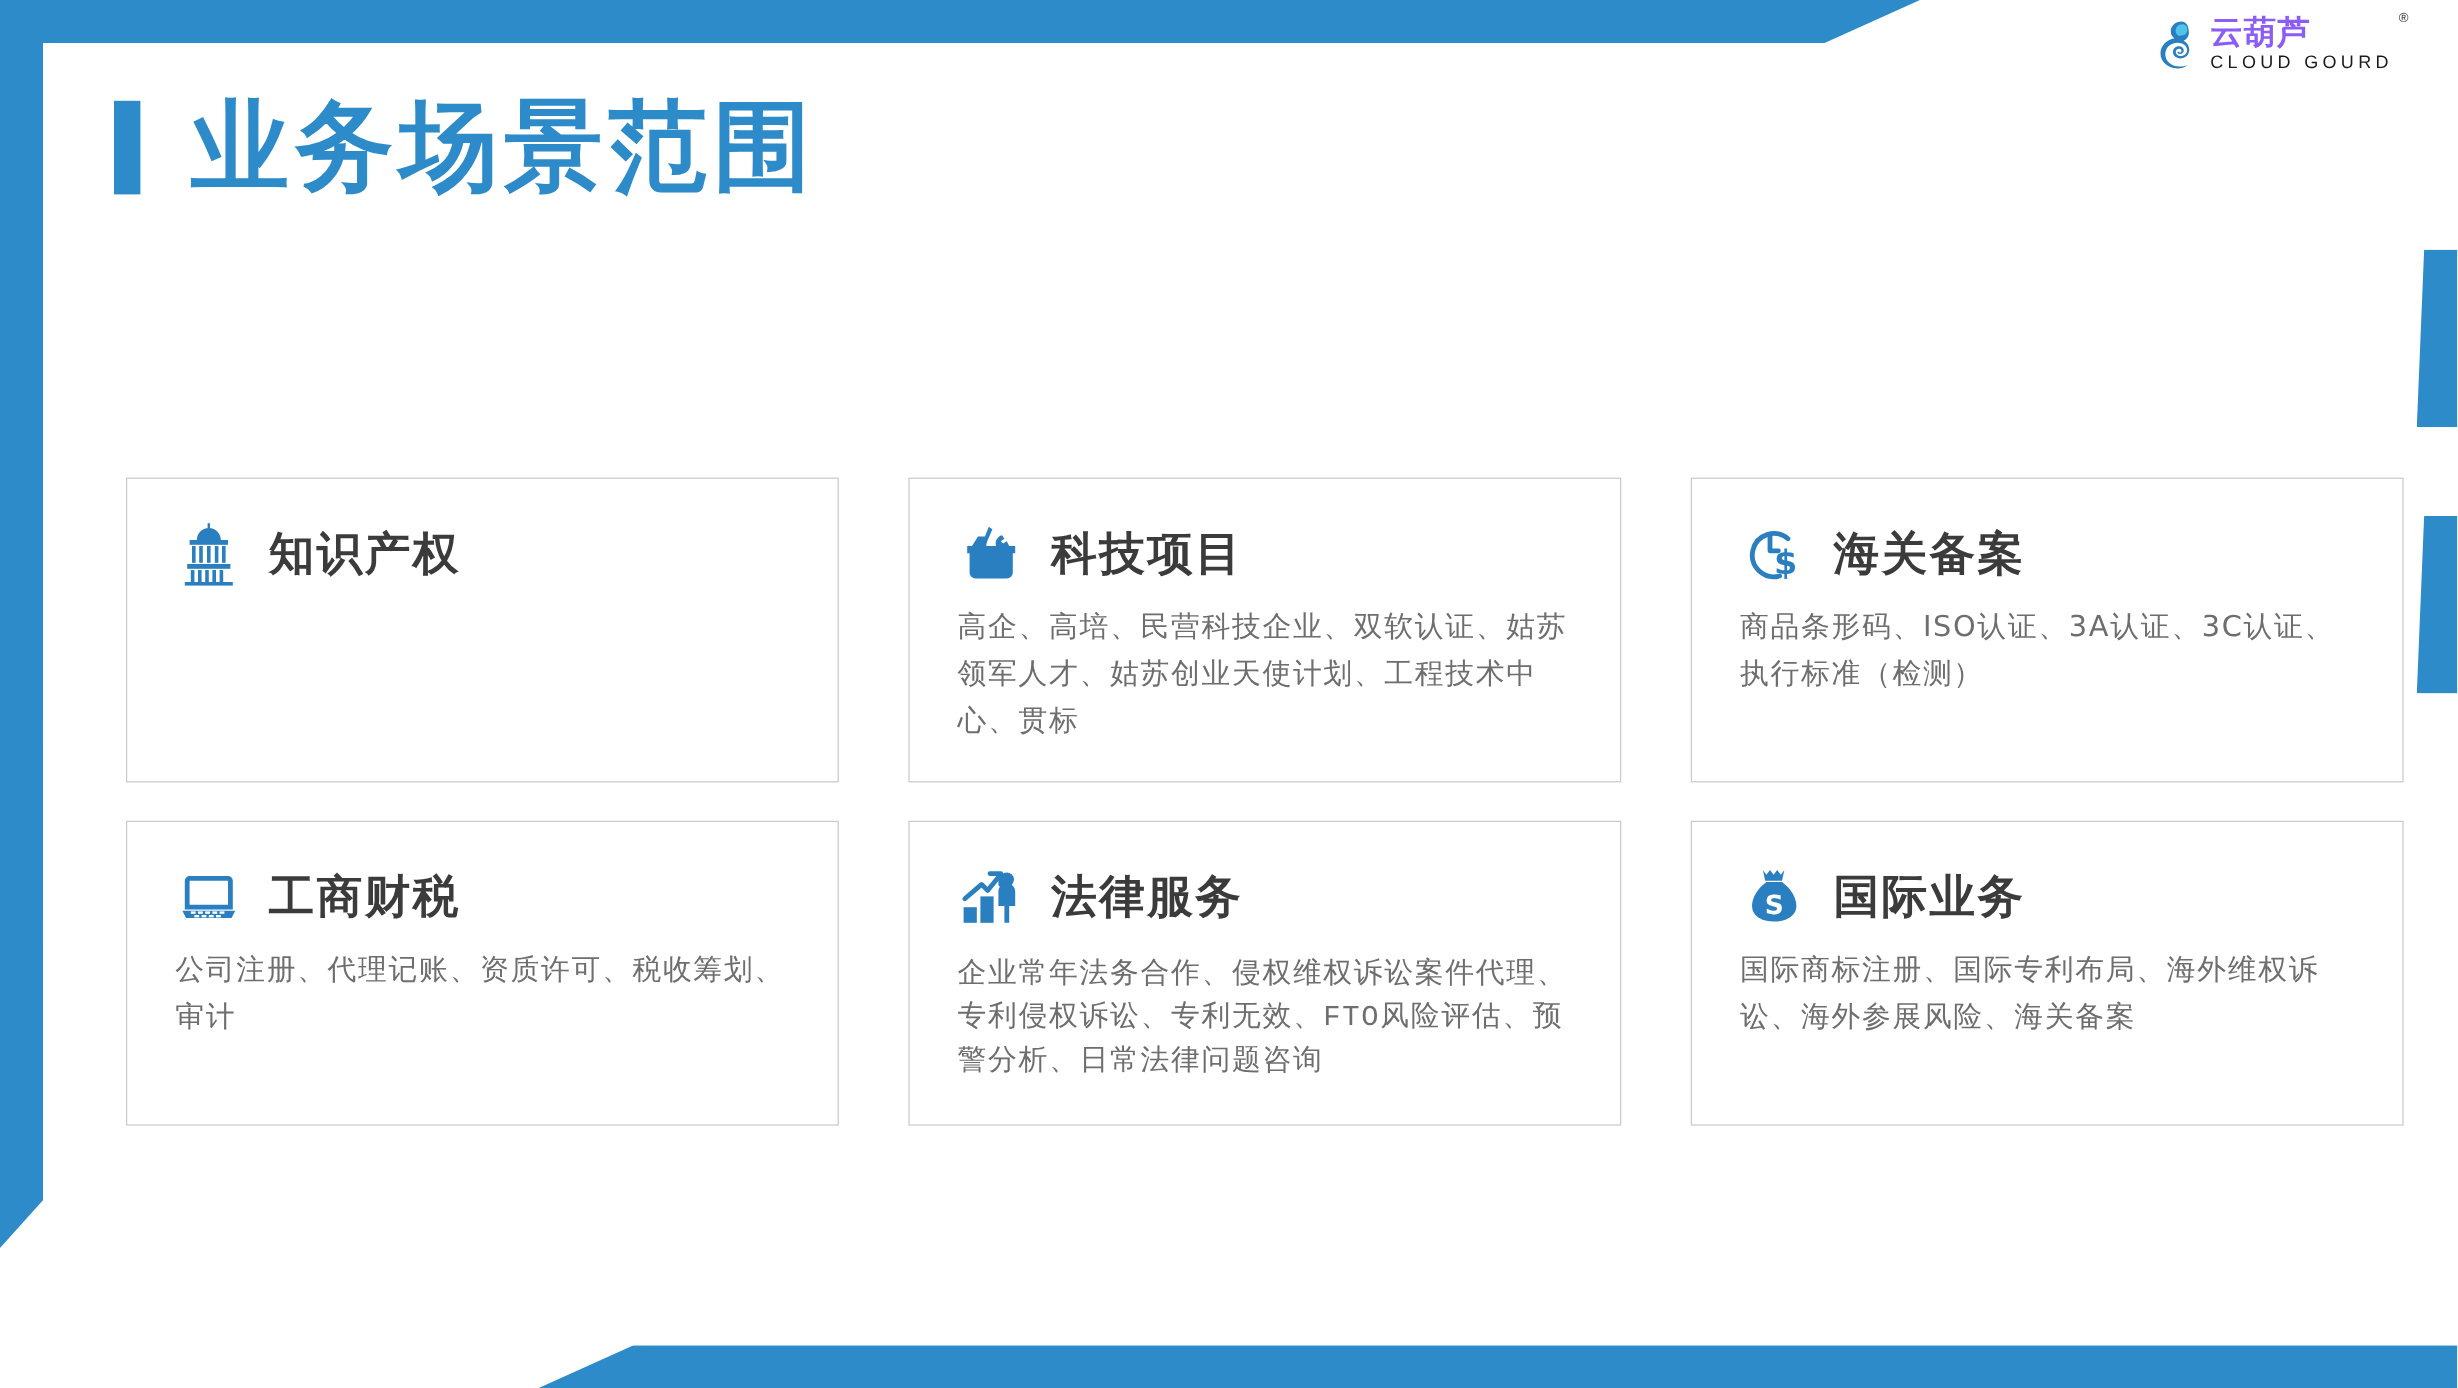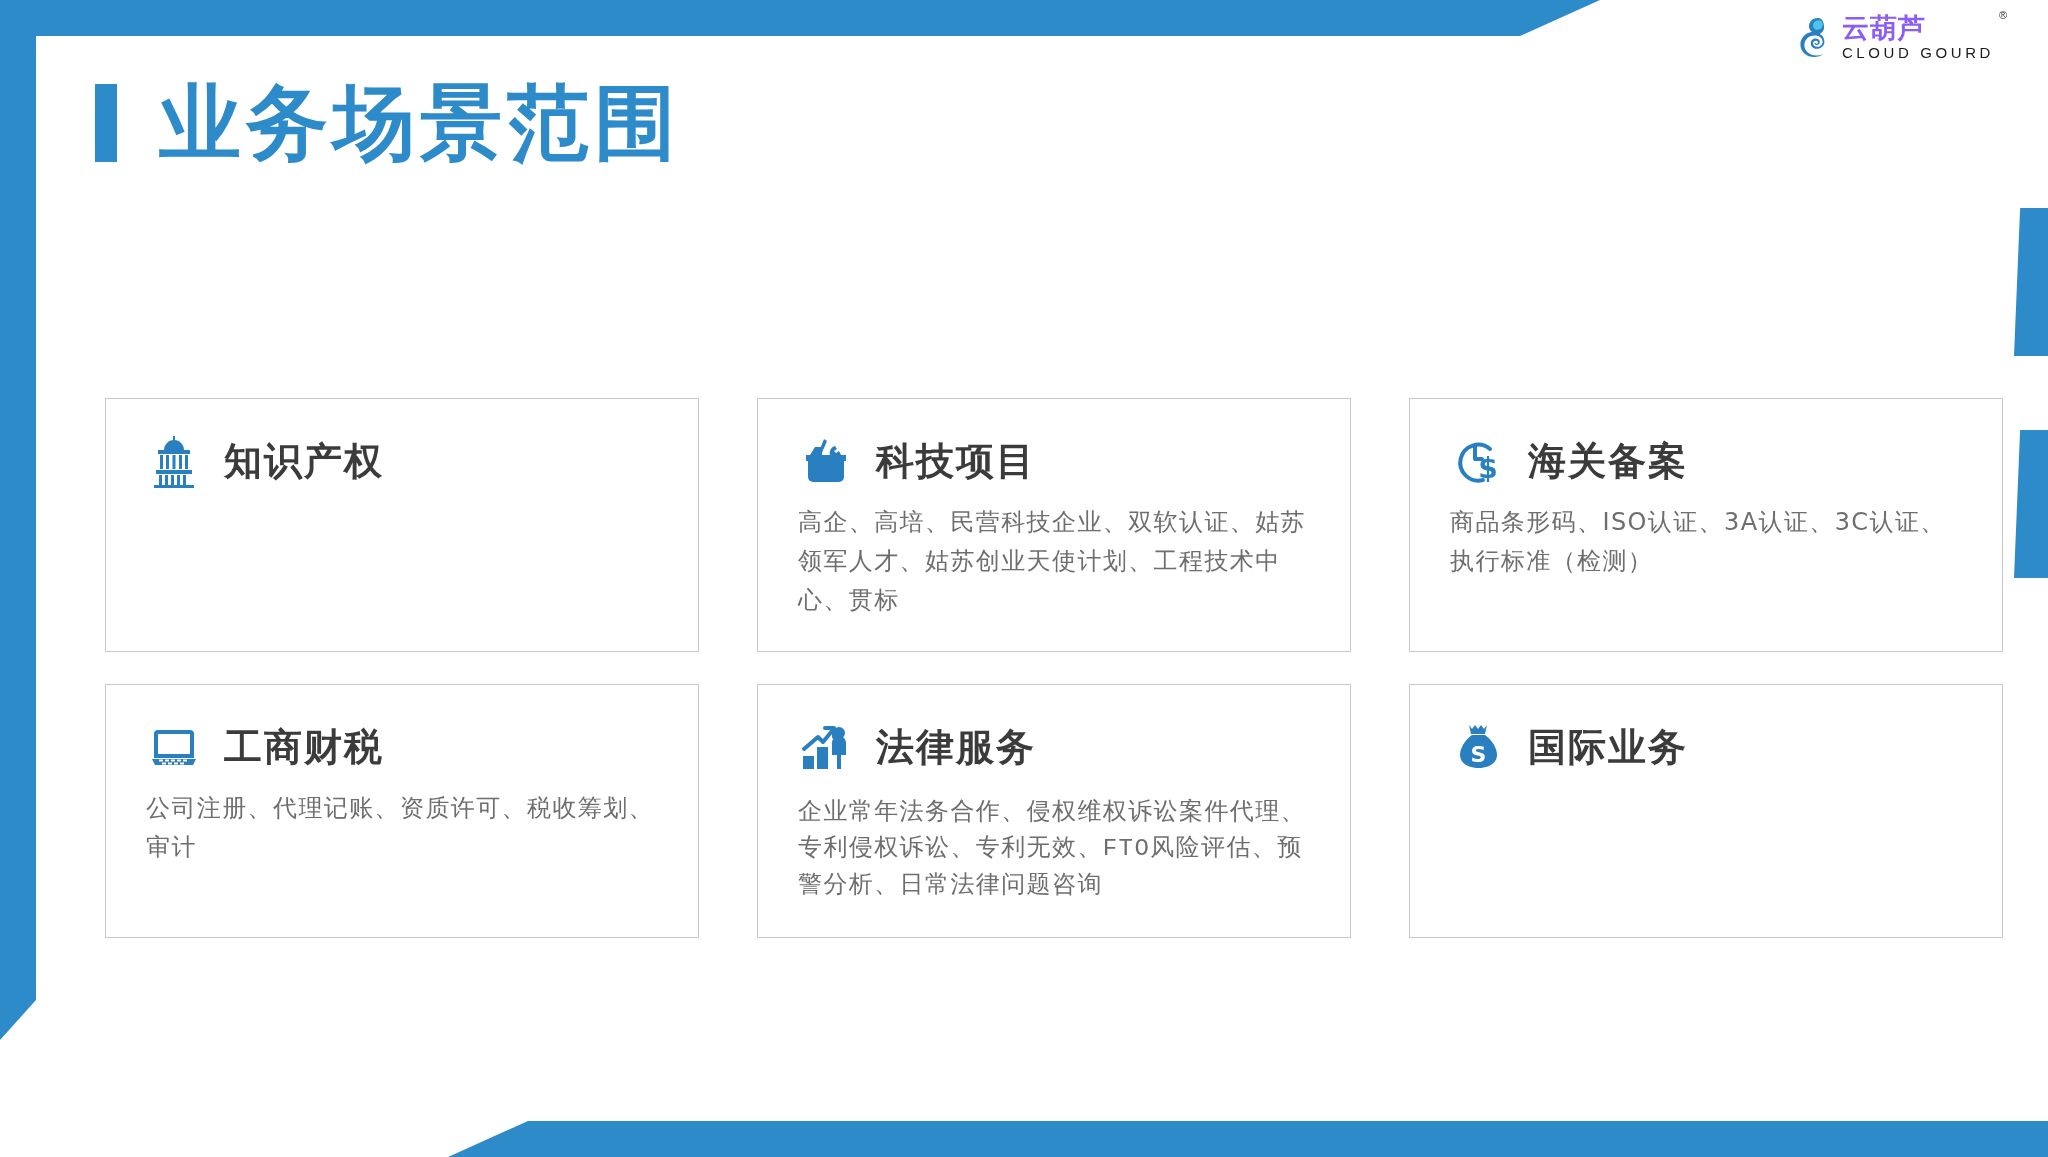--- a/index.html
+++ b/index.html
@@ -318,16 +318,17 @@
       <div class="card-head">
         <span class="card-icon">
           <svg viewBox="0 0 56 56" width="56" height="56">
             <path d="M19 6l3 4 3-4 3 4 3-4 3 4 3-4-2 9H21z" fill="#2a7fc1"></path>
             <path d="M22 16h13c7 5 12 13 12 20 0 8-8 13-18.5 13S10 44 10 36c0-7 5-15 12-20z" fill="#2a7fc1"></path>
             <text x="28.5" y="43" font-family="DejaVu Sans, sans-serif" font-size="22" font-weight="700" fill="#ffffff" text-anchor="middle">S</text>
           </svg>
         </span>
         <div class="card-title">国际业务</div>
       </div>
+      <div class="card-body">国际商标注册、国际专利布局、海外维权诉讼、海外参展风险、海关备案</div>
     </div>
 
   </div>
 </div>
 
 </body></html>

